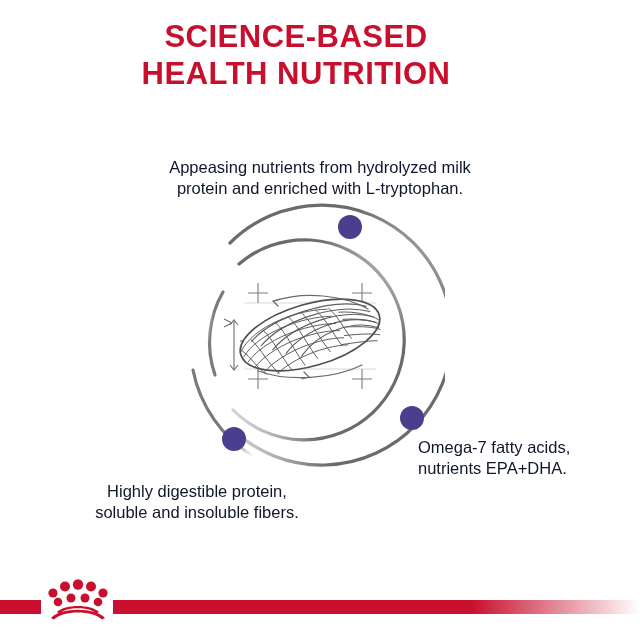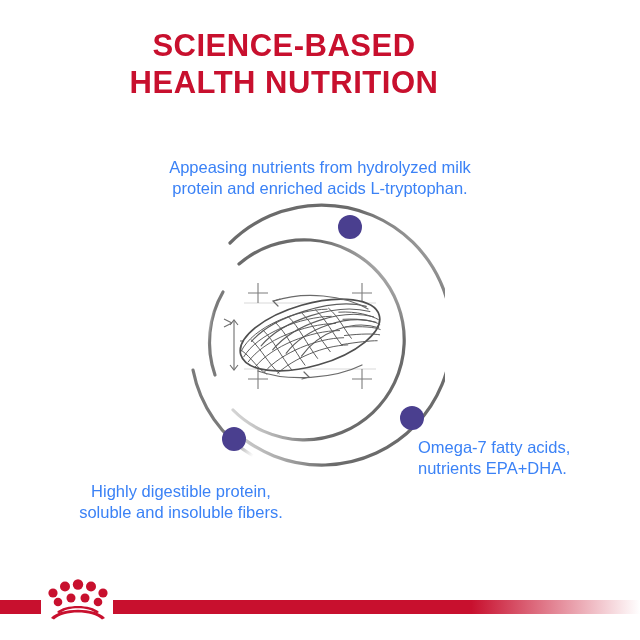--- a/index.html
+++ b/index.html
@@ -17,51 +17,50 @@
     position: relative;
     width: 640px;
     height: 640px;
     background: #ffffff;
   }
 
   
   #title-block {
     position: absolute;
     top: 18px;
-    left: 0;
+    left: 12px;
     width: 568px;
     text-align: center;
-    margin-top: 9px;
   }
   .title-line {
     color: #C8102E;
     font-family: "Liberation Sans", sans-serif;
     font-weight: bold;
     font-size: 31px;
     letter-spacing: 0.5px;
     line-height: 37px;
   }
 
   
   .callout {
     position: absolute;
-    color: #3b82f6;
+    color: #0f172a;
     font-family: "Liberation Sans", sans-serif;
     font-size: 16.5px;
     line-height: 21px;
   }
   #callout-top {
     top: 157px;
     left: 0;
     width: 640px;
     text-align: center;
   }
   #callout-left {
     top: 481px;
-    left: 36px;
+    left: 52px;
     width: 290px;
     text-align: center;
   }
   #callout-right {
     top: 437px;
     left: 418px;
     width: 215px;
     text-align: left;
   }
   .callout-line { display: block; white-space: nowrap; }
@@ -121,21 +120,21 @@
 
 <div id="page">
 
   <div id="title-block">
     <div class="title-line">SCIENCE-BASED</div>
     <div class="title-line">HEALTH NUTRITION</div>
   </div>
 
   <div class="callout" id="callout-top">
     <span class="callout-line">Appeasing nutrients from hydrolyzed milk</span>
-    <span class="callout-line">protein and enriched acids L-tryptophan.</span>
+    <span class="callout-line">protein and enriched with L-tryptophan.</span>
   </div>
 
   <div class="callout" id="callout-left">
     <span class="callout-line">Highly digestible protein,</span>
     <span class="callout-line">soluble and insoluble fibers.</span>
   </div>
 
   <div class="callout" id="callout-right">
     <span class="callout-line">Omega-7 fatty acids,</span>
     <span class="callout-line">nutrients EPA+DHA.</span>

